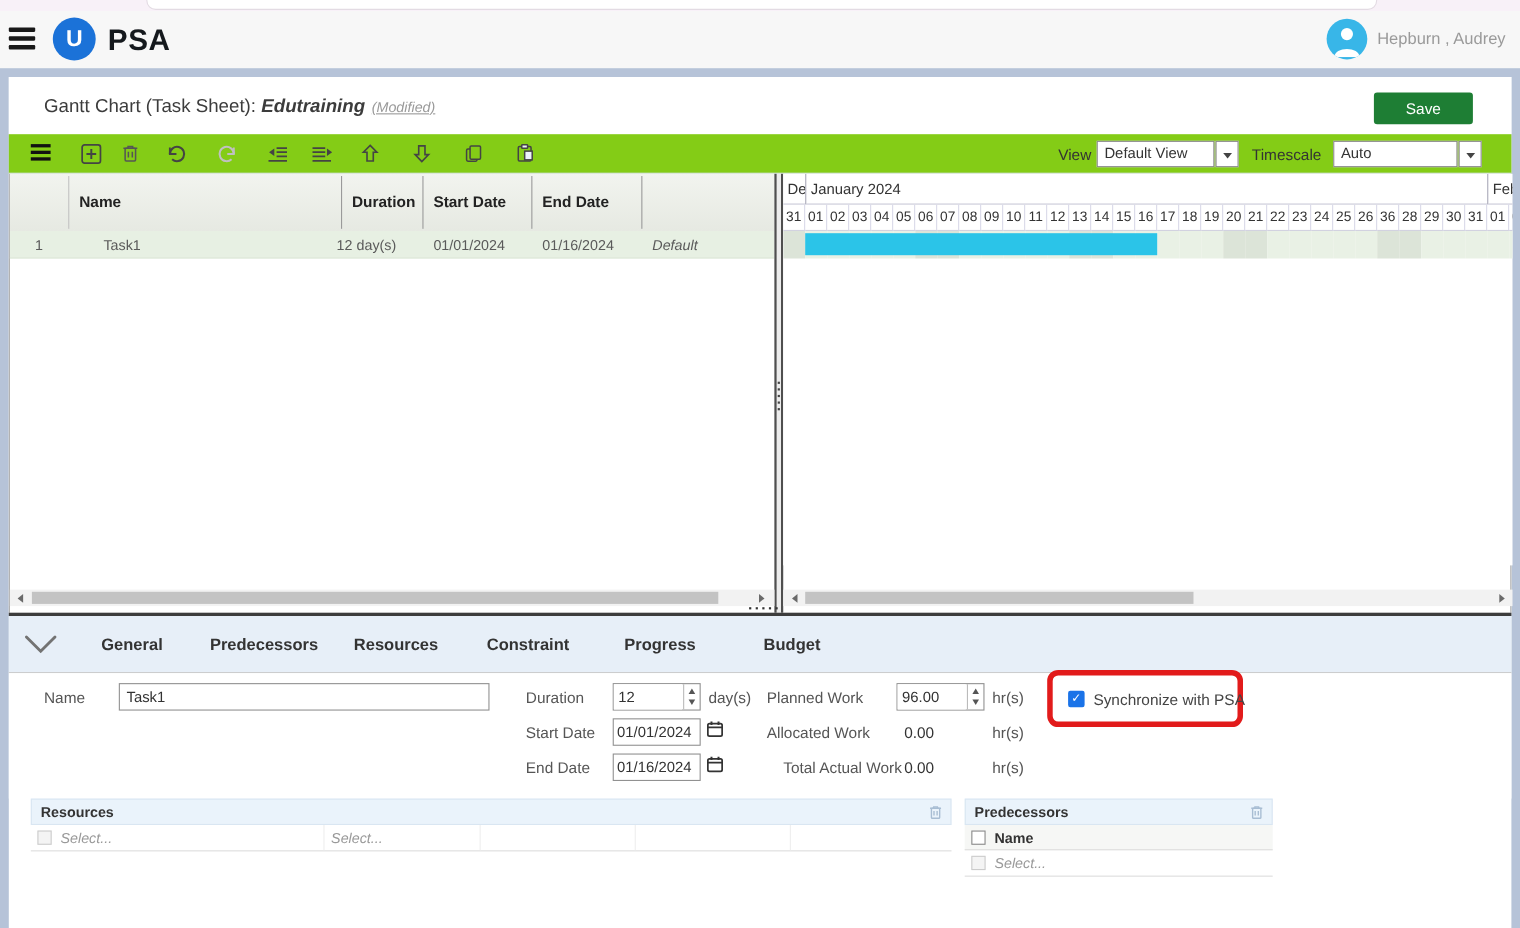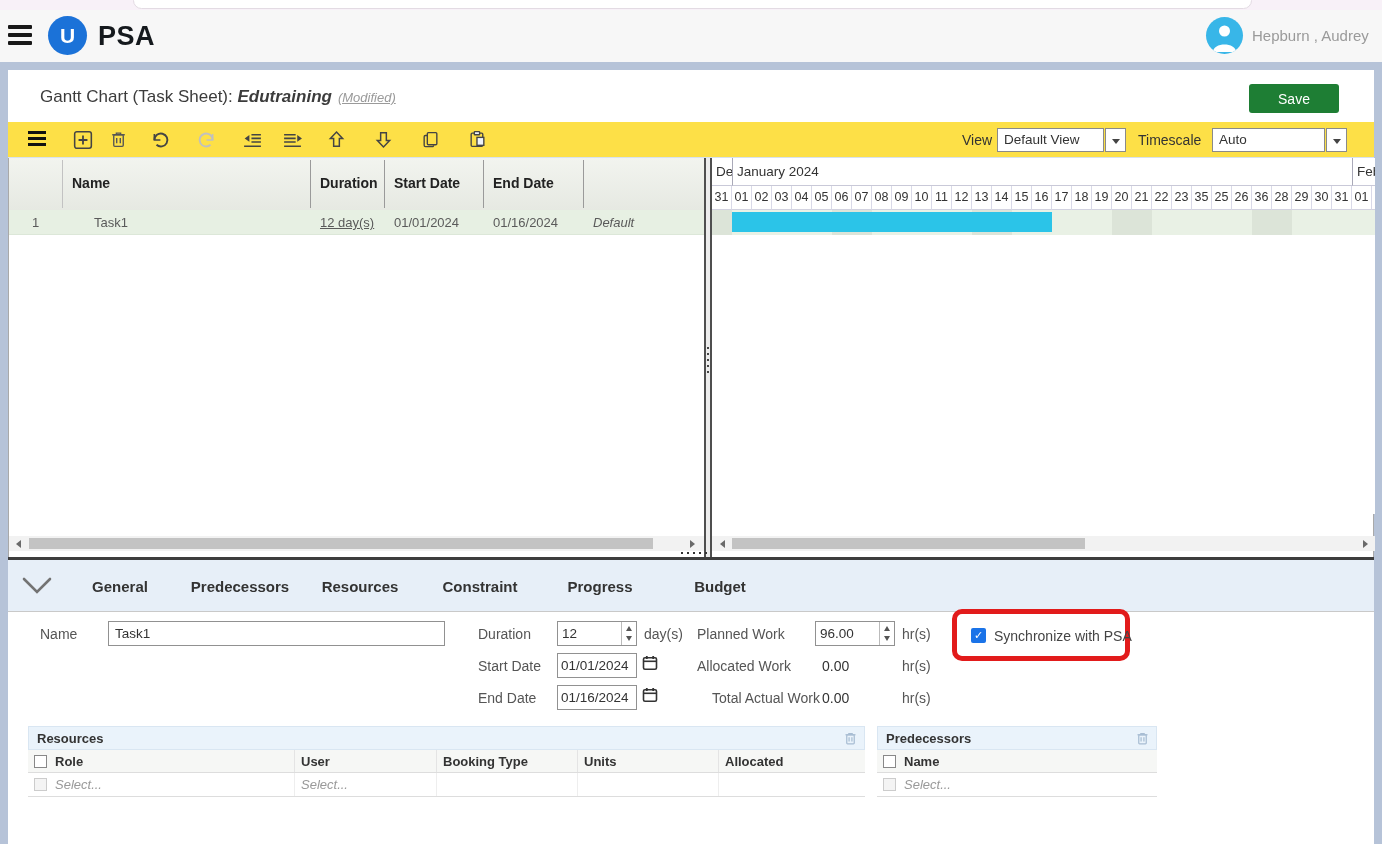--- a/index.html
+++ b/index.html
@@ -24,21 +24,21 @@
   .content { position:absolute; left:8px; top:70px; width:1366px; height:774px; background:#fff; }
 
   
   .title-bar { position:absolute; left:8px; top:70px; width:1366px; height:52px; background:#fff; }
   .page-title { position:absolute; left:32px; top:17px; font-size:17px; color:#3c3c3c; }
   .page-title .entity { font-style:italic;font-weight:bold; }
   .modified-link { font-size:13px; font-style:italic; color:#9a9a9a; text-decoration:underline; margin-left:6px; }
   .save-btn { position:absolute; left:1241px; top:14px; width:90px; height:29px; background:#1e7e34; color:#fff; border:none; border-radius:3px; font-size:14px; font-family:inherit; cursor:pointer; }
 
   
-  .toolbar { position:absolute; left:8px; top:122px; width:1366px; height:36px; background:#fde047; border-bottom:1px solid #d8e2ee; }
+  .toolbar { position:absolute; left:8px; top:122px; width:1366px; height:36px; background:#84cc16; border-bottom:1px solid #d8e2ee; }
   .tb-icon { position:absolute; top:8px; width:20px; height:20px; cursor:pointer; }
   .tb-icon svg { display:block; }
   .tb-menu { left:20px; top:9px; }
   .tb-menu span { display:block; width:18px; height:3.2px; background:#111; margin:0 0 2.6px 0; }
   .tb-label { position:absolute; top:10px; font-size:14px; color:#333; }
   .select-box { position:absolute; top:6px; height:24px; background:#fff; border:1px solid #8a8a8a; font-size:13.5px; color:#333; padding:3px 6px; overflow:hidden; white-space:nowrap; cursor:pointer; }
   .select-arrow-btn { position:absolute; top:6px; width:21px; height:24px; background:#fff; border:1px solid #8a8a8a; cursor:pointer; }
   .select-arrow-btn:after { content:""; position:absolute; left:6px; top:10px; border-left:4.5px solid transparent; border-right:4.5px solid transparent; border-top:5px solid #444; }
 
   
@@ -236,21 +236,21 @@
       <div class="gh-line" style="left:375px;"></div>
       <div class="gh-cell" style="left:375px; width:99px;">Start Date</div>
       <div class="gh-line" style="left:474px;"></div>
       <div class="gh-cell" style="left:474px; width:100px;">End Date</div>
       <div class="gh-line" style="left:574px;"></div>
     </div>
 
     <div class="grid-row">
       <div class="gr-cell" style="left:0; width:53px; text-align:center; padding-left:0;">1</div>
       <div class="gr-cell" style="left:53px; width:248px; padding-left:32px;">Task1</div>
-      <div class="gr-cell" style="left:301px; width:74px;text-decoration:underline;">12 day(s)</div>
+      <div class="gr-cell" style="left:287px; width:74px;">12 day(s)</div>
       <div class="gr-cell" style="left:375px; width:99px;">01/01/2024</div>
       <div class="gr-cell" style="left:474px; width:100px;">01/16/2024</div>
       <div class="gr-cell" style="left:574px; width:121px;font-style:italic;">Default</div>
     </div>
 
     <div class="splitter">
       <div class="v-dots">
           <i></i>
           <i></i>
           <i></i>
@@ -283,21 +283,21 @@
           <div class="day-cell">14</div>
           <div class="day-cell">15</div>
           <div class="day-cell">16</div>
           <div class="day-cell">17</div>
           <div class="day-cell">18</div>
           <div class="day-cell">19</div>
           <div class="day-cell">20</div>
           <div class="day-cell">21</div>
           <div class="day-cell">22</div>
           <div class="day-cell">23</div>
-          <div class="day-cell">35</div>
+          <div class="day-cell">24</div>
           <div class="day-cell">25</div>
           <div class="day-cell">26</div>
           <div class="day-cell">36</div>
           <div class="day-cell">28</div>
           <div class="day-cell">29</div>
           <div class="day-cell">30</div>
           <div class="day-cell">31</div>
           <div class="day-cell">01</div>
           <div class="day-cell">02</div>
         </div>
@@ -440,27 +440,20 @@
       <span>Resources</span>
       <span class="mt-trash">
         <svg viewBox="0 0 18 18" width="15" height="15" fill="none" stroke="#a8bdd3" stroke-width="1.5">
             <path d="M3 4.5h12"></path>
             <path d="M7 4.5V3h4v1.5"></path>
             <rect x="4.5" y="4.5" width="9" height="11" rx="1"></rect>
             <path d="M7.3 7.5v5M10.7 7.5v5"></path>
           </svg>
       </span>
     </div>
-    <div class="mt-cols">
-      <div class="mt-col" style="width:267px;"><span class="cb"></span><span>Role</span></div>
-      <div class="mt-col" style="width:142px;">User</div>
-      <div class="mt-col" style="width:141px;">Booking Type</div>
-      <div class="mt-col" style="width:141px;">Units</div>
-      <div class="mt-col" style="width:146px; border-right:none;">Allocated</div>
-    </div>
     <div class="mt-row">
       <div class="mt-cell" style="width:267px;"><span class="cb disabled"></span><span>Select...</span></div>
       <div class="mt-cell" style="width:142px;">Select...</div>
       <div class="mt-cell" style="width:141px;"></div>
       <div class="mt-cell" style="width:141px;"></div>
       <div class="mt-cell" style="width:146px; border-right:none;"></div>
     </div>
   </div>
 
   <div class="mini-table" style="left:877px; top:726px; width:280px;">

